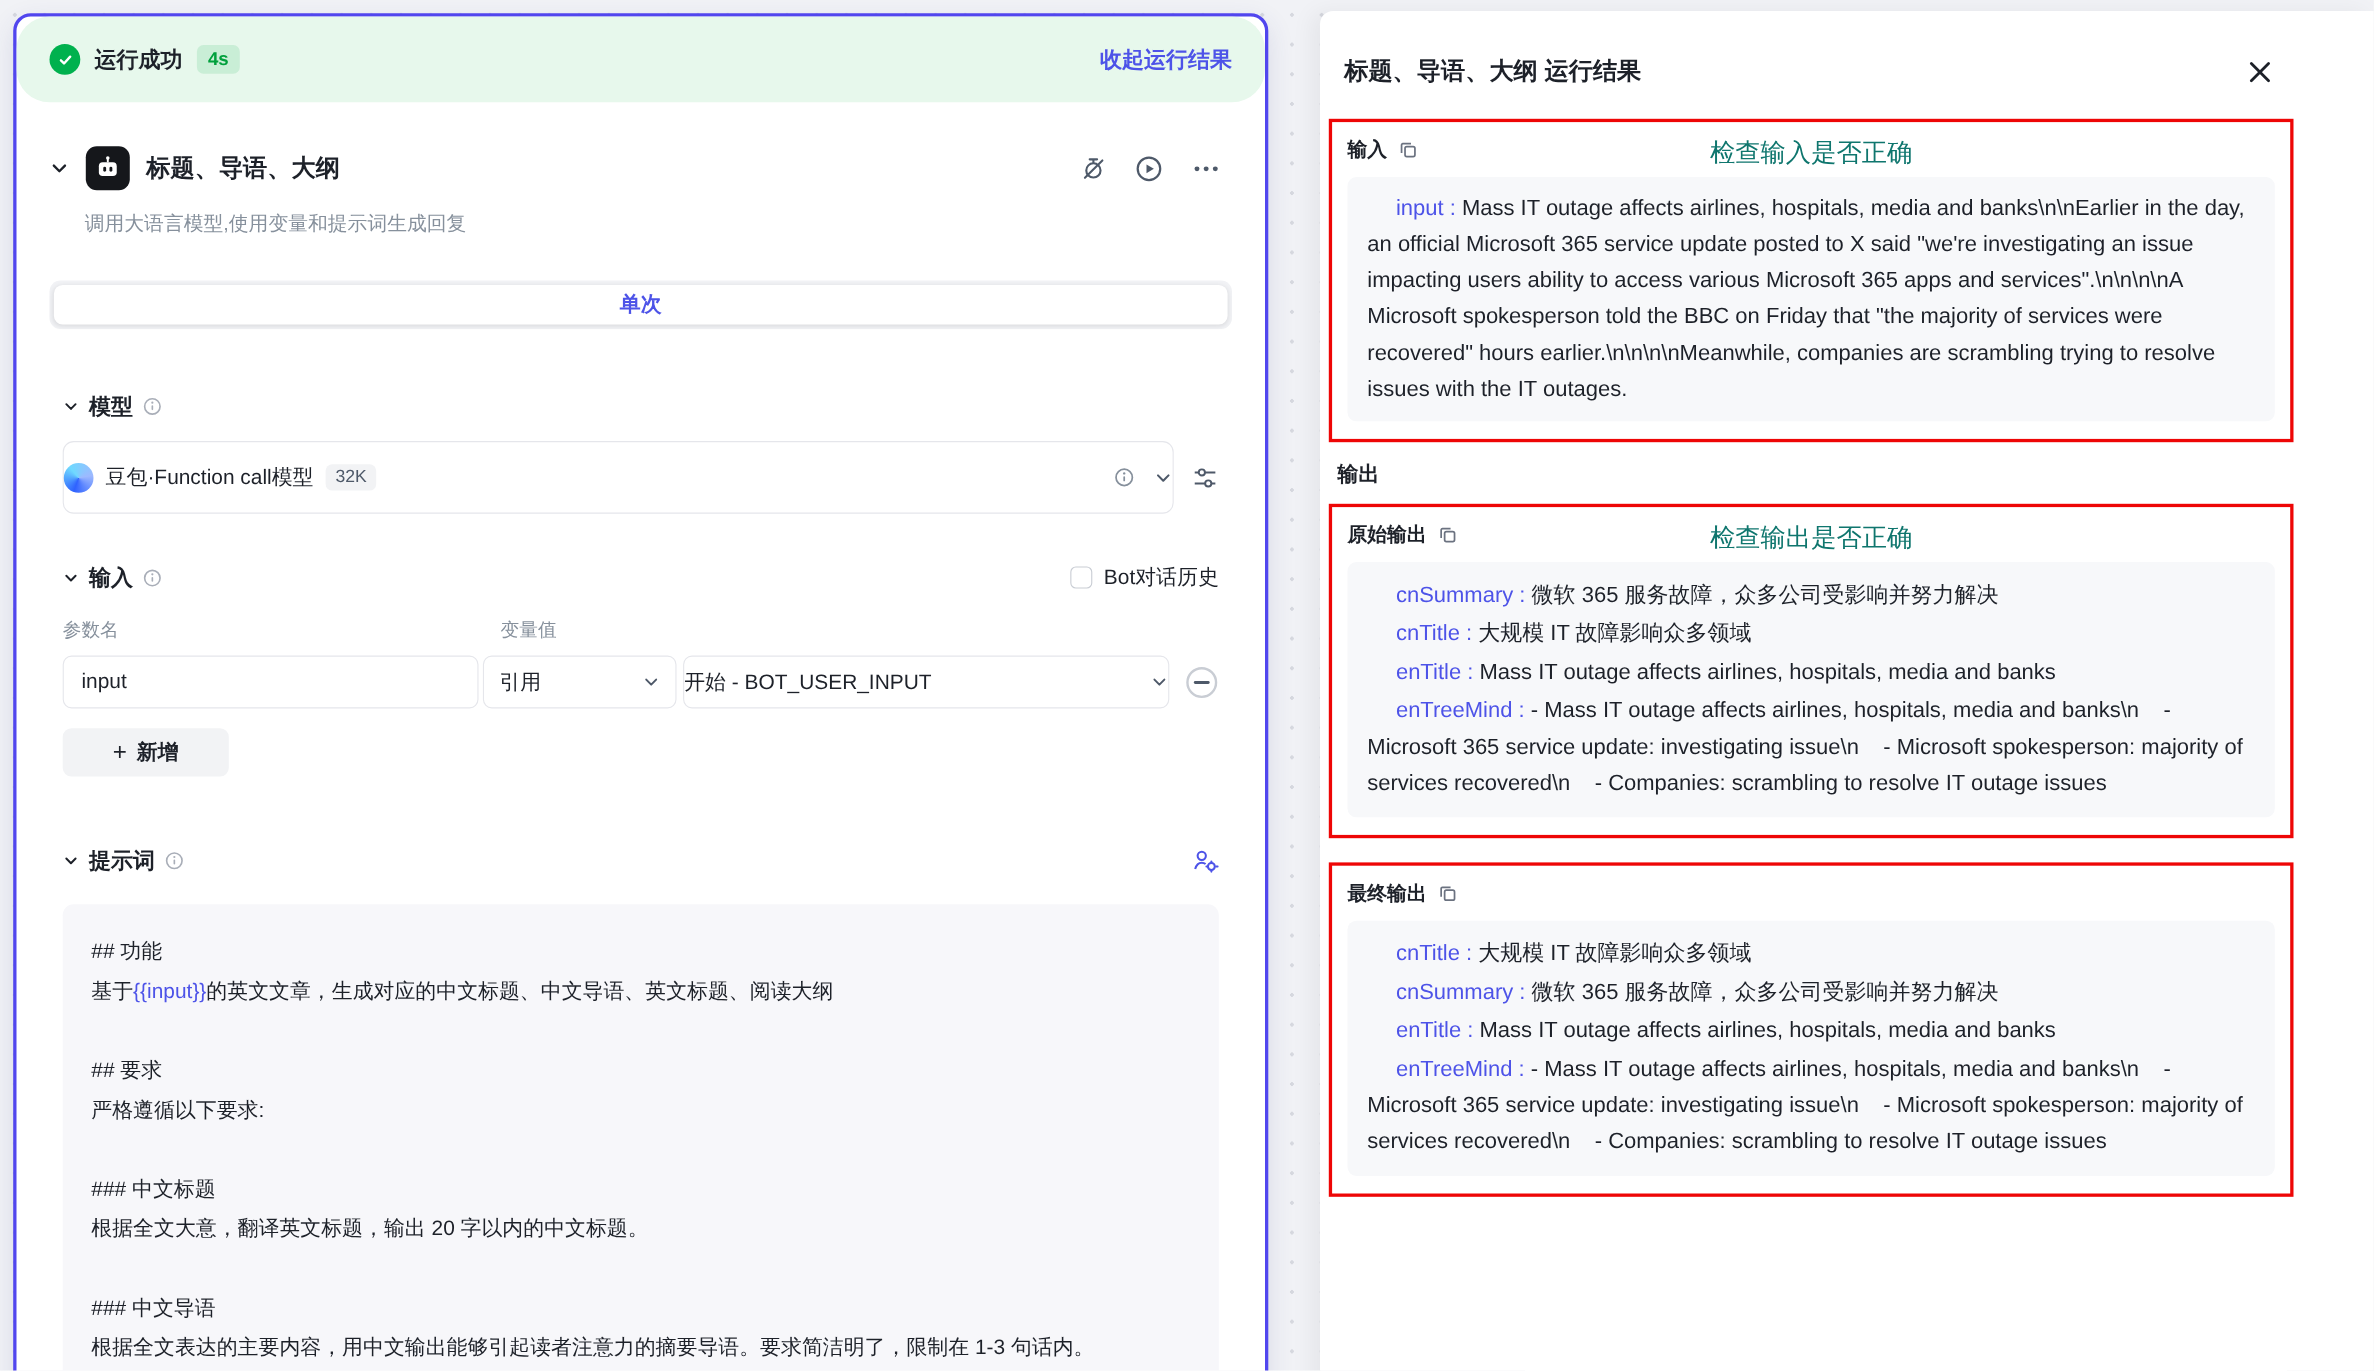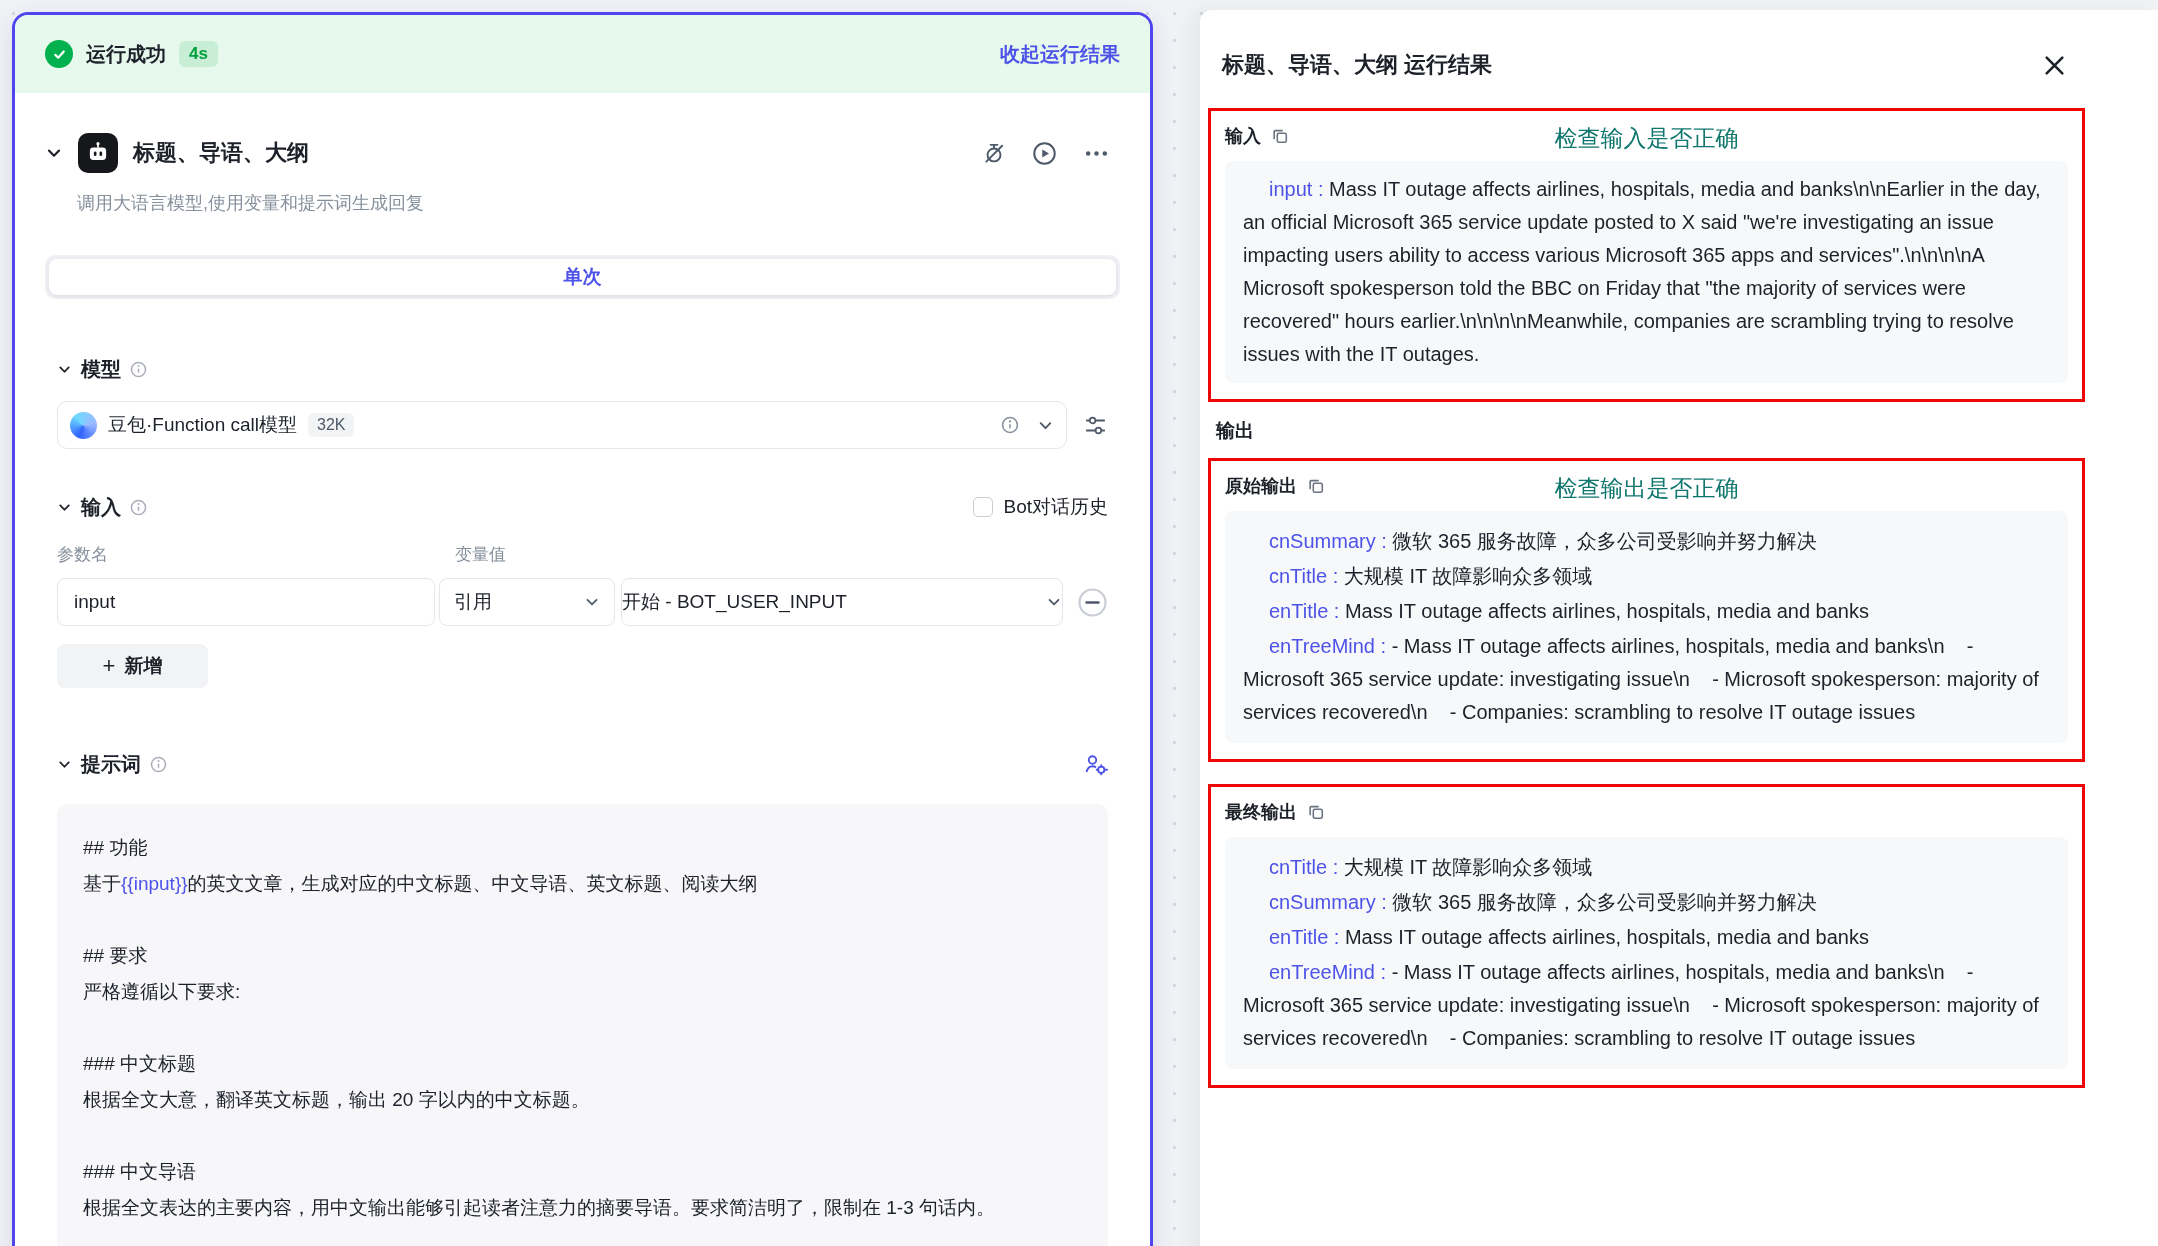--- a/index.html
+++ b/index.html
@@ -14,21 +14,21 @@
   }
   svg { display:block; }
 
   
   .card {
     position:absolute; left:12px; top:12px; width:1141px; height:1320px;
     background:#fff; border:3px solid #5146ee; border-radius:16px;
     box-shadow:0 8px 24px rgba(50,56,130,.12);
     overflow:hidden;
   }
-  .banner { height:78px; background:#e7f8ec; display:flex; align-items:center; padding:0 30px; gap:13px; }
+  .banner { height:78px; background:#e7f8ec; display:flex; align-items:center; padding:0 30px; gap:13px;border-radius:30px; }
   .check { width:28px; height:28px; border-radius:50%; background:#00b14e; display:flex; align-items:center; justify-content:center; flex:0 0 auto; }
   .banner-status { font-size:20px; font-weight:700; }
   .badge4s { background:rgba(0,170,70,.13); color:#00a03c; font-size:17px; font-weight:600; padding:3px 10px; border-radius:6px; }
   .collapse-link { margin-left:auto; color:#4d53e8; font-size:20px; font-weight:600; cursor:pointer; }
 
   .nhdr { display:flex; align-items:center; gap:15px; padding:36px 40px 0 30px; height:84px; }
   .chev { color:#1d2129; cursor:pointer; }
   .avatar { width:40px; height:40px; border-radius:10px; background:#15171b; display:flex; align-items:center; justify-content:center; }
   .ntitle { font-size:22px; font-weight:700; }
   .hicons { margin-left:auto; display:flex; align-items:center; gap:26px; color:#4e5969; }
@@ -40,21 +40,21 @@
   .tab.active { background:#fff; color:#4d53e8; font-weight:700; box-shadow:0 1px 5px rgba(0,0,0,.10); }
 
   .sec { margin:0 42px; }
   .sec-model { margin-top:56px; }
   .sec-input { margin-top:44px; }
   .sec-prompt { margin-top:62px; }
   .sechdr { display:flex; align-items:center; gap:9px; height:28px; }
   .seclabel { font-size:20px; font-weight:700; }
 
   .mrow { display:flex; align-items:center; gap:16px; margin-top:18px; }
-  .mselect { flex:1; height:48px; border:1px solid #e5e6eb; border-radius:10px; background:#fff; display:flex; align-items:center; gap:11px; padding:0 12px; cursor:pointer; }
+  .mselect { flex:1; height:66px; border:1px solid #e5e6eb; border-radius:10px; background:#fff; display:flex; align-items:center; gap:11px; padding:0 0; cursor:pointer; }
   .mlogo { width:27px; height:27px; border-radius:50%; background:conic-gradient(from 200deg,#2f62ff,#6fd9ff,#9db9ff,#2f62ff); flex:0 0 auto; }
   .mname { font-size:19px; }
   .mbadge { background:#f2f3f5; color:#4e5969; font-size:16px; padding:3px 9px; border-radius:6px; }
   .msel-right { margin-left:auto; display:flex; align-items:center; gap:18px; color:#86909c; }
   .settings-btn { color:#4e5969; cursor:pointer; }
 
   .inright { margin-left:auto; display:flex; align-items:center; gap:10px; font-size:19px; }
   .cbox { width:20px; height:20px; border:1.6px solid #c9cdd4; border-radius:5px; background:#fff; cursor:pointer; }
   .cols { display:flex; margin-top:22px; color:#86909c; font-size:17px; }
   .col1 { width:398px; }

